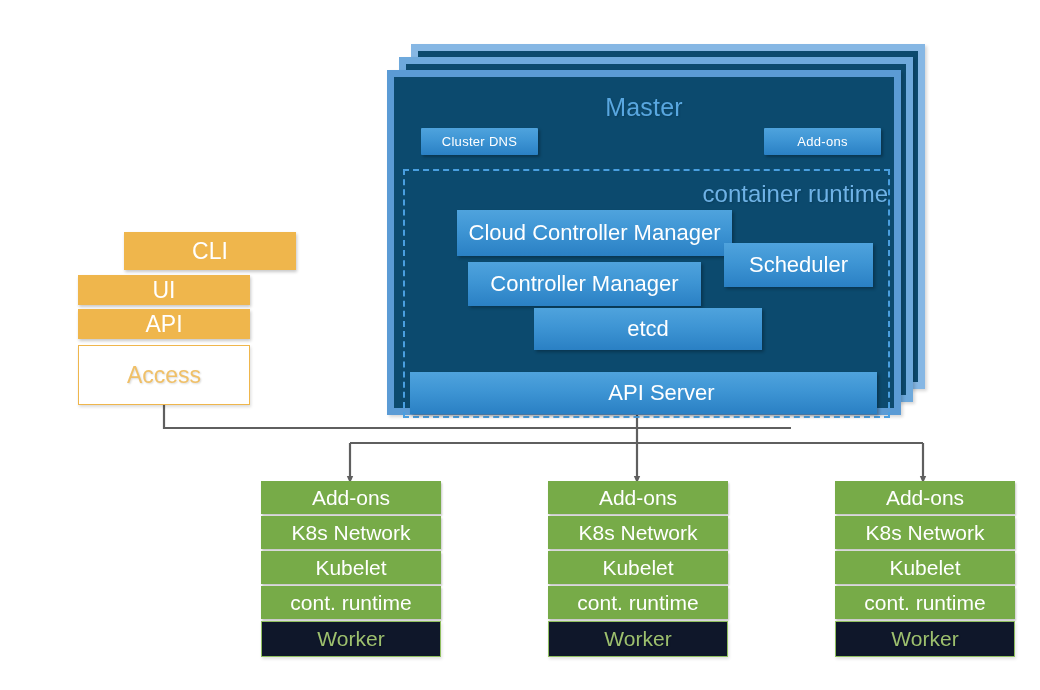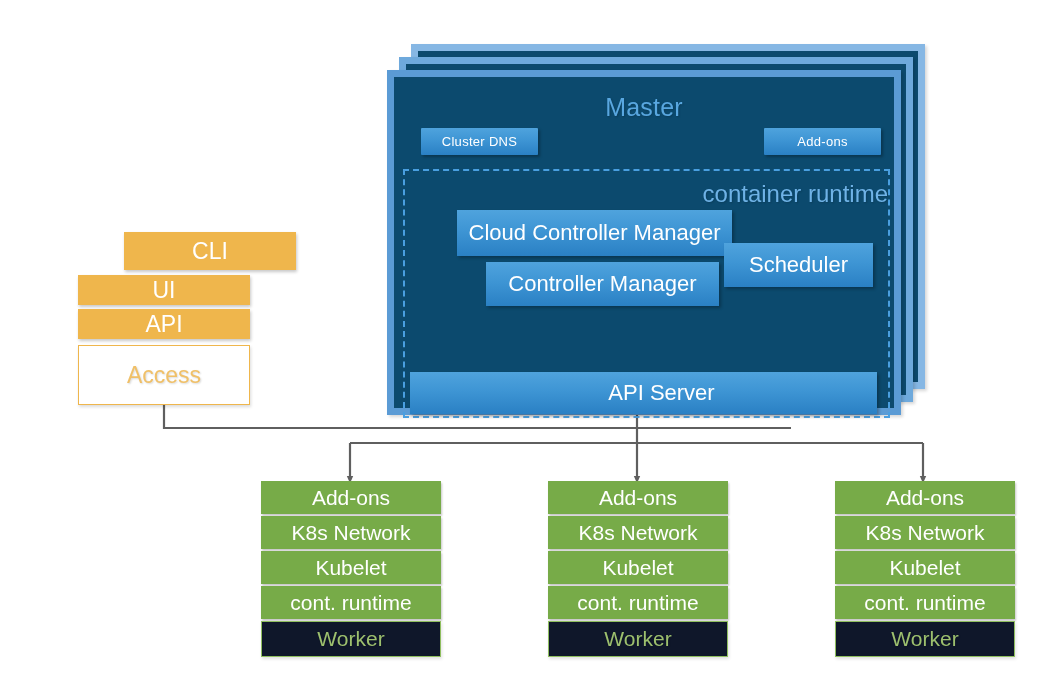--- a/index.html
+++ b/index.html
@@ -217,28 +217,31 @@
     </div>
 
     <div class="runtime-box" style="left:9px; top:92px; width:487px; height:249px;">
       <div class="runtime-title" style="top:9px;">container runtime</div>
     </div>
 
     <div class="node blue-box" style="left:22px; top:133px; width:275px; height:46px;margin-left:41px;">
       <span>Cloud Controller Manager</span>
     </div>
 
-    <div class="node blue-box" style="left:92px; top:185px; width:233px; height:44px;">
+    <div class="node blue-box" style="left:74px; top:185px; width:233px; height:44px;">
       <span>Controller Manager</span>
     </div>
 
     <div class="node blue-box" style="left:330px; top:166px; width:149px; height:44px;">
       <span>Scheduler</span>
     </div>
 
+    <div class="node blue-box" style="left:140px; top:231px; width:228px; height:42px;">
+      <span>etcd</span>
+    </div>
 
     <div class="node blue-box" style="left:16px; top:295px; width:467px; height:42px;padding-left:36px;">
       <span>API Server</span>
     </div>
   </div>
 
   <div class="worker-wrap" style="left:261px; top:481px; width:180px; height:175px;">
     <div class="green-box" style="left:0; top:0; width:180px; height:33px;">
       <span>Add-ons</span>
     </div>

